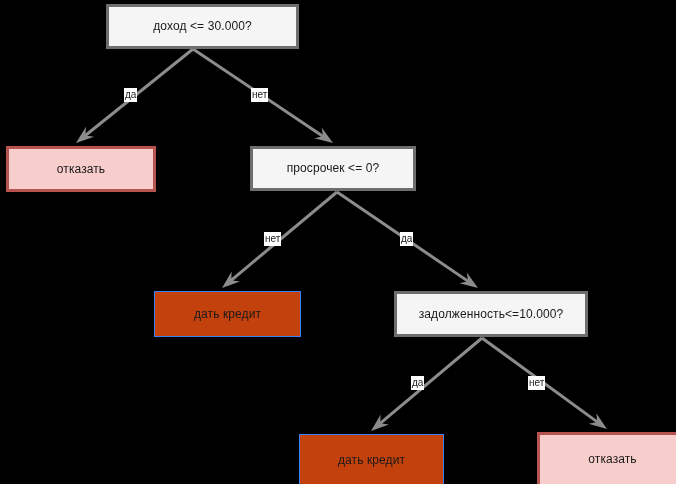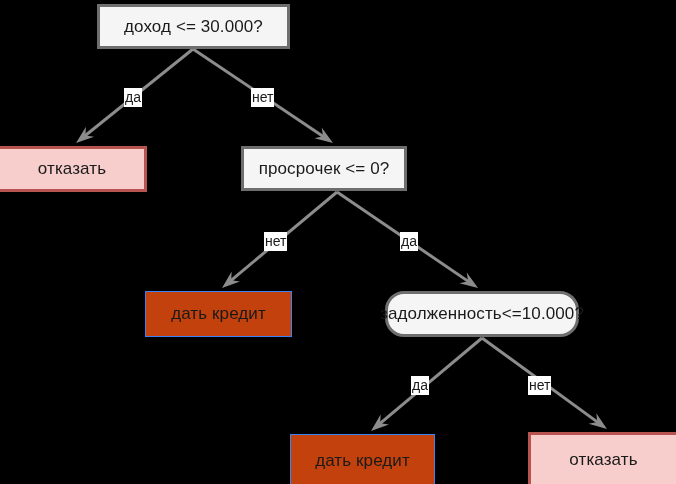--- a/index.html
+++ b/index.html
@@ -24,44 +24,45 @@
     height: 484px;
     pointer-events: none;
   }
   .node {
     position: absolute;
     box-sizing: border-box;
     display: flex;
     align-items: center;
     justify-content: center;
     text-align: center;
-    font-size: 17px;
+    font-size: 12px;
     line-height: 1.25;
     color: #1a1a1a;
     letter-spacing: 0.1px;
     white-space: nowrap;
+    margin-left: 9px;
   }
   .node-decision {
     background: #f5f5f5;
     border: 3px solid #6e6e6e;
   }
   .node-approve {
     background: #c2410c;
     border: 1px solid #3b82f6;
     text-align: right;
   }
   .node-reject {
     background: #f8cecc;
     border: 3px solid #b85450;
   }
   .edge-label {
     position: absolute;
     background: #ffffff;
     color: #1a1a1a;
-    font-size: 14px;
+    font-size: 10px;
     line-height: 1.35;
     padding: 0 1px;
     white-space: nowrap;
     text-align: center;
   }
 </style>
 </head>
 <body>
 
 <div id="canvas" style="background: rgb(0, 0, 0);">
@@ -101,21 +102,21 @@
       </div>
       <div class="node node-reject" style="left: -3px; top: 146px; width: 150px; height: 46px;">
         <span>отказать</span>
       </div>
       <div class="node node-decision" style="left: 241px; top: 146px; width: 166px; height: 45px;">
         <span>просрочек &lt;= 0?</span>
       </div>
       <div class="node node-approve" style="left: 145px; top: 291px; width: 147px; height: 46px;">
         <span>дать кредит</span>
       </div>
-      <div class="node node-decision" style="left: 385px; top: 291px; width: 194px; height: 46px; border-radius: 19px;">
+      <div class="node node-decision" style="left: 385px; top: 291px; width: 194px; height: 46px;">
         <span>задолженность&lt;=10.000?</span>
       </div>
       <div class="node node-approve" style="left: 290px; top: 434px; width: 145px; height: 53px;">
         <span>дать кредит</span>
       </div>
       <div class="node node-reject" style="left: 528px; top: 432px; width: 151px; height: 55px;">
         <span>отказать</span>
       </div>
     </div>
   <div id="labels-group">

